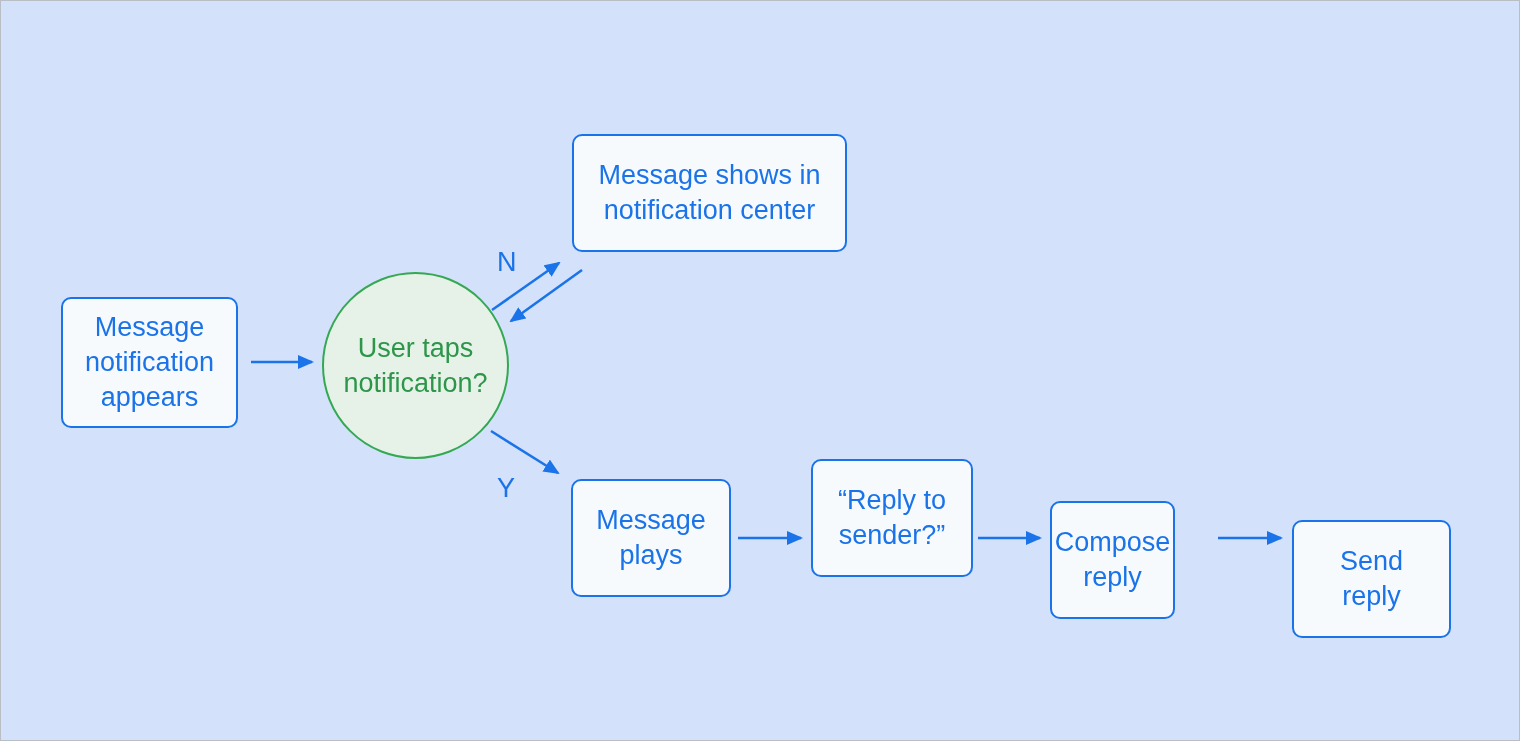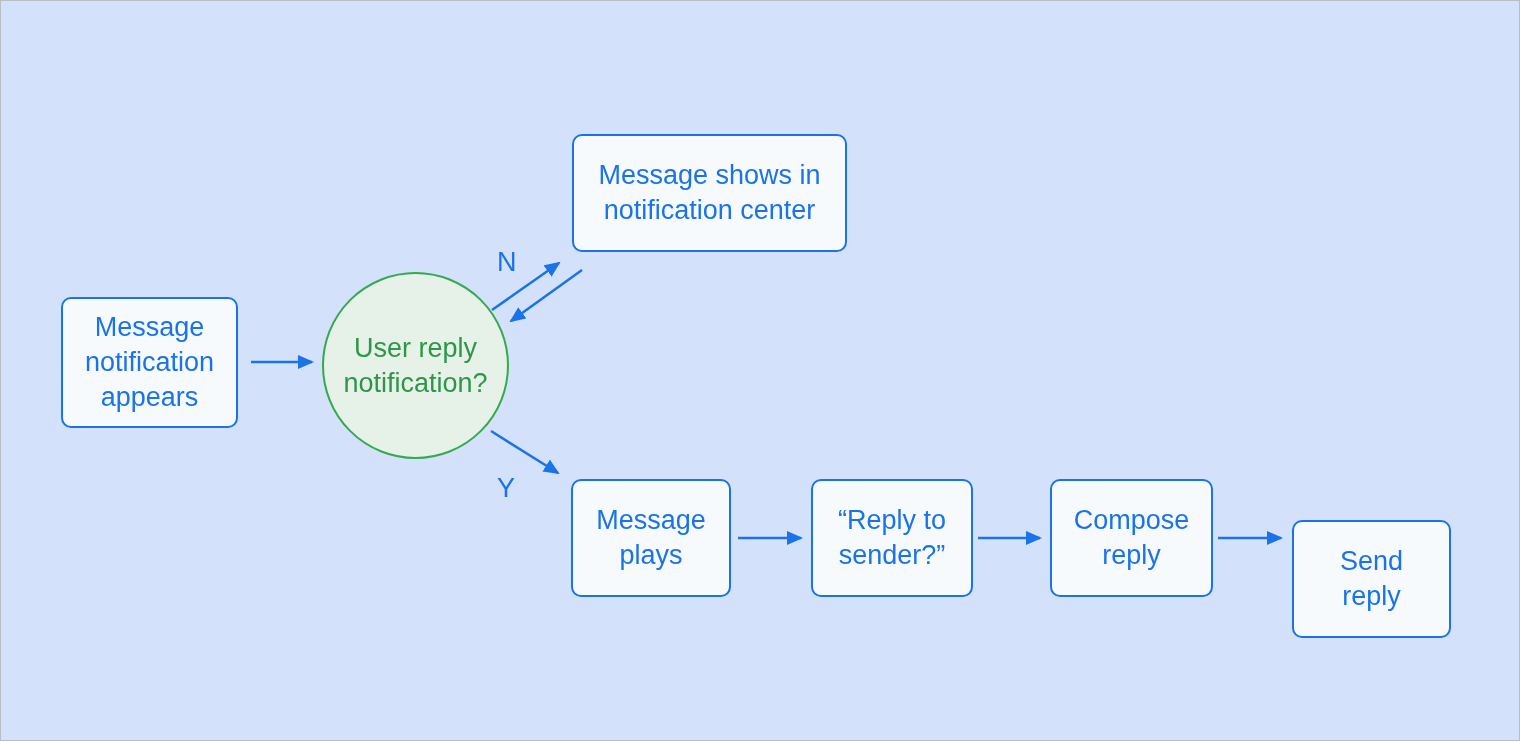--- a/index.html
+++ b/index.html
@@ -45,22 +45,22 @@
   .n-start      { left: 60px;   top: 296px; width: 177px; height: 131px; }
   .n-decision   {
     left: 321px;  top: 271px; width: 187px; height: 187px;
     border-radius: 50%;
     background: #e6f2e7;
     border-color: #34a853;
     color: #2d964b;
   }
   .n-notifcenter{ left: 571px;  top: 133px; width: 275px; height: 118px; }
   .n-plays      { left: 570px;  top: 478px; width: 160px; height: 118px; }
-  .n-reply      { left: 810px;  top: 478px; width: 162px; height: 118px; }
-  .n-compose    { left: 1049px; top: 478px; width: 163px; height: 118px; }
+  .n-reply      { left: 810px;  top: 458px; width: 162px; height: 118px; }
+  .n-compose    { left: 1049px; top: 500px; width: 125px; height: 118px; }
   .n-send       { left: 1291px; top: 478px; width: 159px; height: 118px; margin-top: 41px; }
   .edge-label {
     position: absolute;
     color: #1a73e8;
     font-size: 27px;
     line-height: 27px;
   }
   .lbl-n { left: 496px; top: 248px; }
   .lbl-y { left: 496px; top: 474px; }
 </style>
@@ -86,21 +86,21 @@
     </g>
   </svg>
 
   <div class="node n-start">
     <span class="label">Message
 notification
 appears</span>
   </div>
 
   <div class="node n-decision">
-    <span class="label">User reply
+    <span class="label">User taps
 notification?</span>
   </div>
 
   <div class="node n-notifcenter">
     <span class="label">Message shows in
 notification center</span>
   </div>
 
   <div class="node n-plays">
     <span class="label">Message

